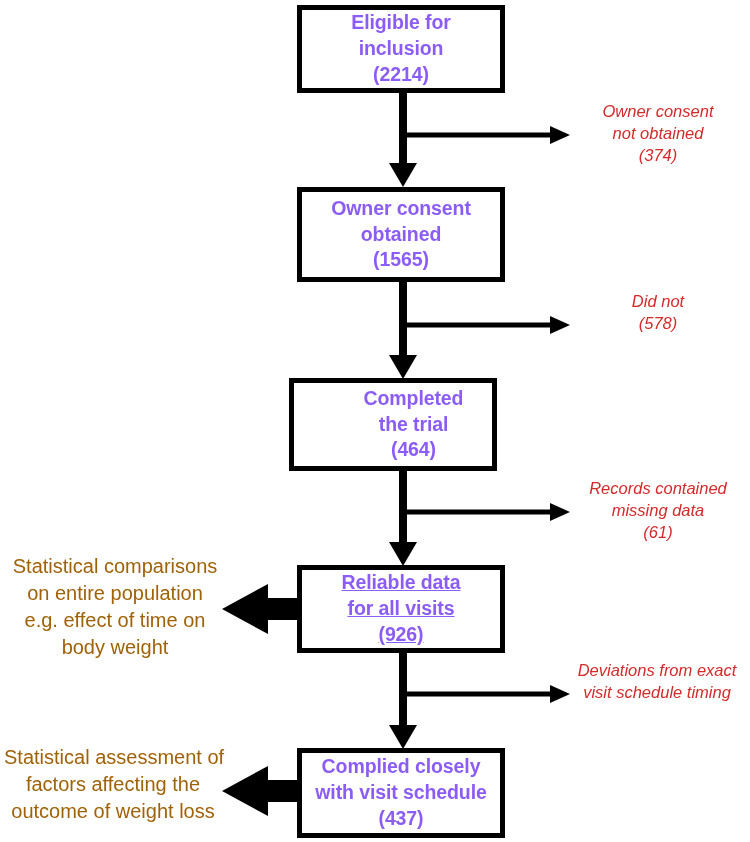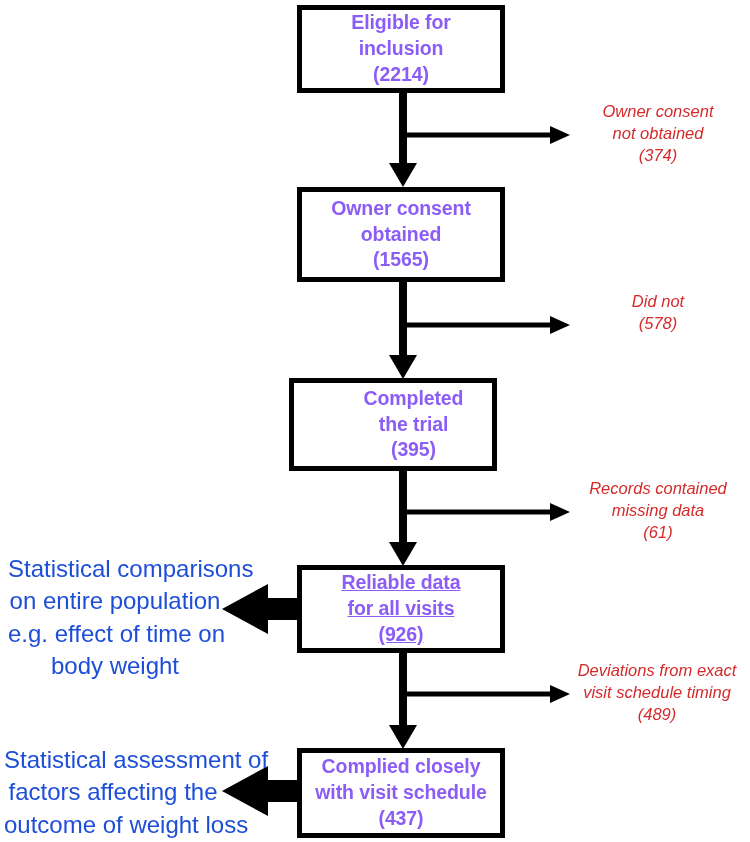--- a/index.html
+++ b/index.html
@@ -54,22 +54,22 @@
     line-height: 1.32;
     z-index: 4;
   }
   .exclusion-line {
     display: block;
     white-space: nowrap;
   }
   .analysis-note {
     position: absolute;
     text-align: center;
-    color: #1d4ed8;
-    font-size: 24px;
+    color: #a16207;
+    font-size: 20px;
     line-height: 1.35;
     z-index: 4;
   }
   .analysis-line {
     display: block;
     white-space: nowrap;
   }
 </style>
 </head>
 <body>
@@ -128,21 +128,21 @@
 
   <div class="node-box" style="left:297px; top:187px; width:208px; height:95px;">
     <span class="node-line">Owner consent</span>
     <span class="node-line">obtained</span>
     <span class="node-line">(1565)</span>
   </div>
 
   <div class="node-box" style="left:289px; top:378px; width:208px; height:93px;padding-left:41px;">
     <span class="node-line">Completed</span>
     <span class="node-line">the trial</span>
-    <span class="node-line">(395)</span>
+    <span class="node-line">(464)</span>
   </div>
 
   <div class="node-box" style="left:297px; top:565px; width:208px; height:88px;text-decoration:underline;">
     <span class="node-line">Reliable data</span>
     <span class="node-line">for all visits</span>
     <span class="node-line">(926)</span>
   </div>
 
   <div class="node-box" style="left:297px; top:748px; width:208px; height:90px;">
     <span class="node-line">Complied closely</span>
@@ -163,21 +163,20 @@
 
   <div class="exclusion-note" style="left:568px; top:478px; width:180px;">
     <span class="exclusion-line">Records contained</span>
     <span class="exclusion-line">missing data</span>
     <span class="exclusion-line">(61)</span>
   </div>
 
   <div class="exclusion-note" style="left:565px; top:660px; width:184px;">
     <span class="exclusion-line">Deviations from exact</span>
     <span class="exclusion-line">visit schedule timing</span>
-    <span class="exclusion-line">(489)</span>
   </div>
 
   <div class="analysis-note" style="left:8px; top:553px; width:214px;">
     <span class="analysis-line">Statistical comparisons</span>
     <span class="analysis-line">on entire population</span>
     <span class="analysis-line">e.g. effect of time on</span>
     <span class="analysis-line">body weight</span>
   </div>
 
   <div class="analysis-note" style="left:4px; top:744px; width:218px;">

